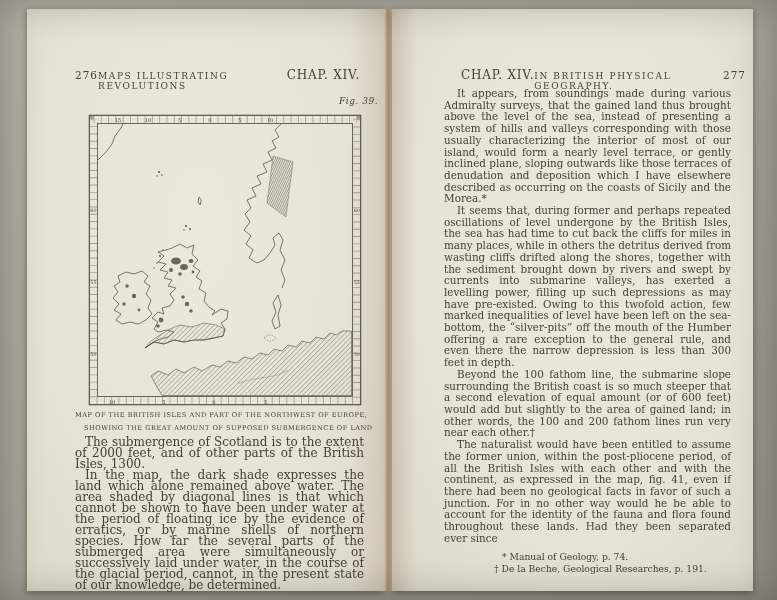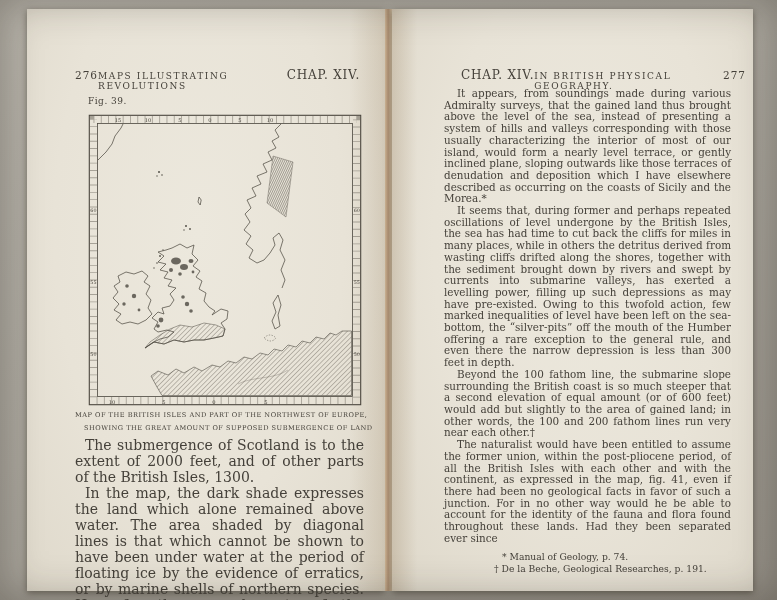--- a/index.html
+++ b/index.html
@@ -26,29 +26,29 @@
 
   
   .header { position:absolute; top:59px; display:flex; align-items:baseline; }
   .page-left  .header { left:48px; right:25px; }
   .page-right .header { left:69px; right:7px; }
   .runhead { flex:1; font-size:9px; letter-spacing:1.6px; }
   .chaplbl { font-size:12px; letter-spacing:.8px; }
   .pagenum { font-size:10.5px; letter-spacing:1px; }
 
   
-  .figlabel { position:absolute; top:87px; left:61px; width:274px;
-              text-align:left; font-size:9px; letter-spacing:.5px; }
+  .figlabel { position:absolute; top:87px; left:77px; width:274px;
+              text-align:right; font-size:9px; letter-spacing:.5px;font-style:italic; }
   .map-wrap { position:absolute; left:61px; top:105px; width:274px; height:292px; }
   .caption  { position:absolute; left:48px; top:400px; width:290px;
               font-size:6.6px; letter-spacing:.5px; line-height:12.8px;
               white-space:nowrap; }
   .caption .cap-ind { padding-left:9px; }
   .notes { position:absolute; left:48px; top:428px; width:289px; }
-  .notes p { margin:0; font-size:14px; line-height:16px;
+  .notes p { margin:0; font-size:12px; line-height:11px;
              text-align:justify; text-indent:10px; }
 
   
   .body-text { position:absolute; left:52px; top:79px; width:287px; }
   .body-text p { margin:0; font-size:10.4px; line-height:11.7px;
                  text-align:justify; text-indent:13px; }
   .footnotes { margin-top:7px; padding-left:50px; font-size:9.2px; line-height:11.5px; }
   .footnotes .fn1 { padding-left:8px; }
 
   svg text { font-family:"DejaVu Serif","Liberation Serif",serif; fill:#4a463e; }

